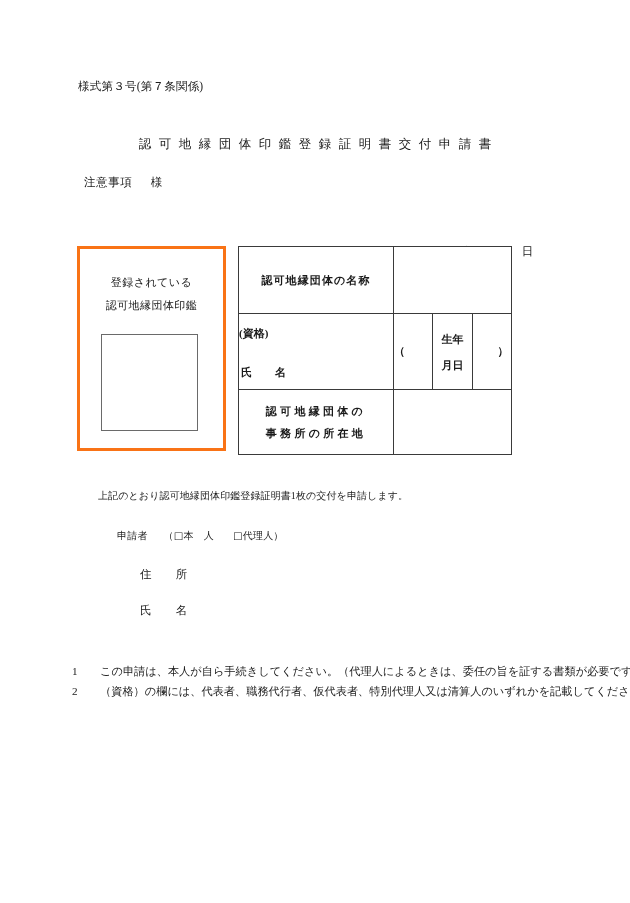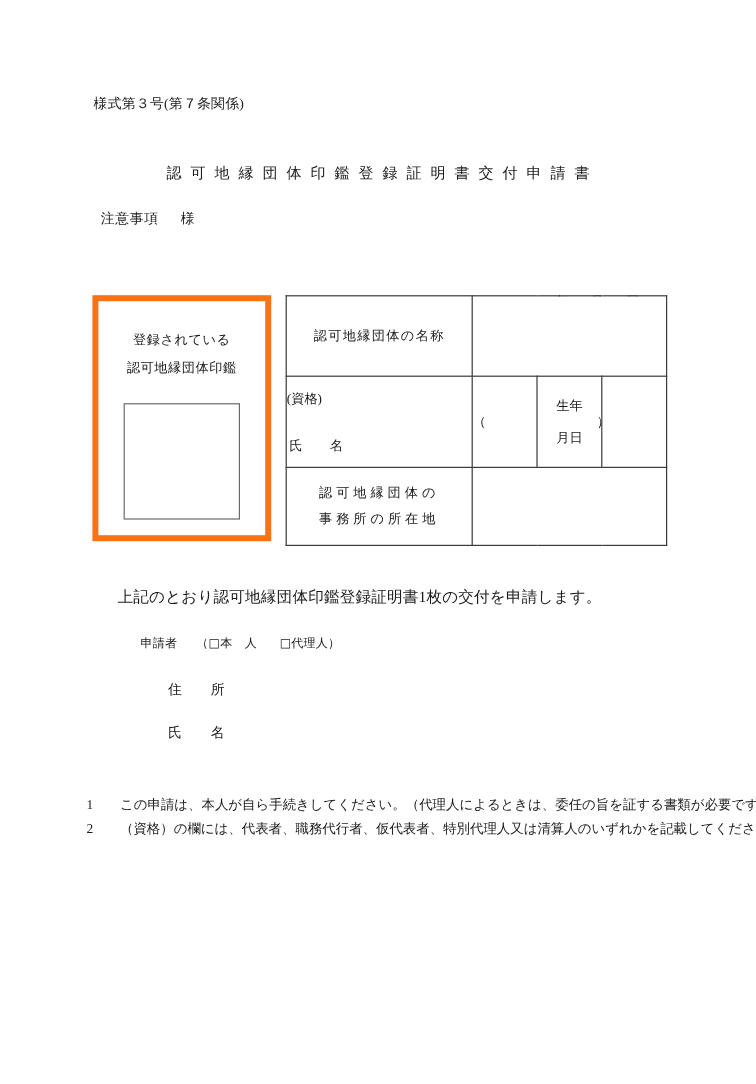--- a/index.html
+++ b/index.html
@@ -54,21 +54,21 @@
     font-size: 11.5px;
     margin-top: 32px;
   }
   #date-line .d-y { margin-right: 1.5em; }
   #date-line .d-m { margin-right: 1.6em; }
 
   
   #seal-box {
     left: 77px; top: 246px;
     width: 149px; height: 205px;
-    border: 5px solid #f97316;
+    border: 3px solid #f97316;
     box-sizing: border-box;
   }
   #seal-box .seal-caption {
     position: absolute;
     left: 0; right: 0; top: 22px;
     text-align: center;
     font-size: 11px;
     line-height: 23px;
     letter-spacing: 0.04em;
   }
@@ -83,24 +83,25 @@
   }
 
   
   #info-table {
     left: 238px; top: 246px;
     width: 318px; height: 205px;
     box-sizing: border-box;
     position: absolute;
   }
   #info-table table {
-    width: 318px;
+    width: 274px;
     height: 205px;
     border-collapse: collapse;
     table-layout: fixed;
+    font-weight: bold;
   }
   #info-table td {
     border: 1px solid #3a3a3a;
     font-size: 11px;
     vertical-align: middle;
     padding: 0;
   }
   td.lbl {
     text-align: center;
     line-height: 22px;
@@ -136,21 +137,21 @@
   td.birth-label {
     text-align: center;
     font-size: 11px;
     line-height: 26px;
   }
   td.birth-label .b1, td.birth-label .b2 { display: block; }
 
   
   #statement {
     left: 98px; top: 489px;
-    font-size: 13px;
+    font-size: 10px;
     letter-spacing: 0.01em;
   }
   #applicant-line {
     left: 117px; top: 529px;
     font-size: 10px;
     letter-spacing: 0.02em;
   }
   #applicant-line .ap-label { margin-right: 1.6em; }
   #applicant-line .opt-self { margin-right: 1.9em; }
   #applicant-line .cb { font-family: "DejaVu Sans", sans-serif; }

